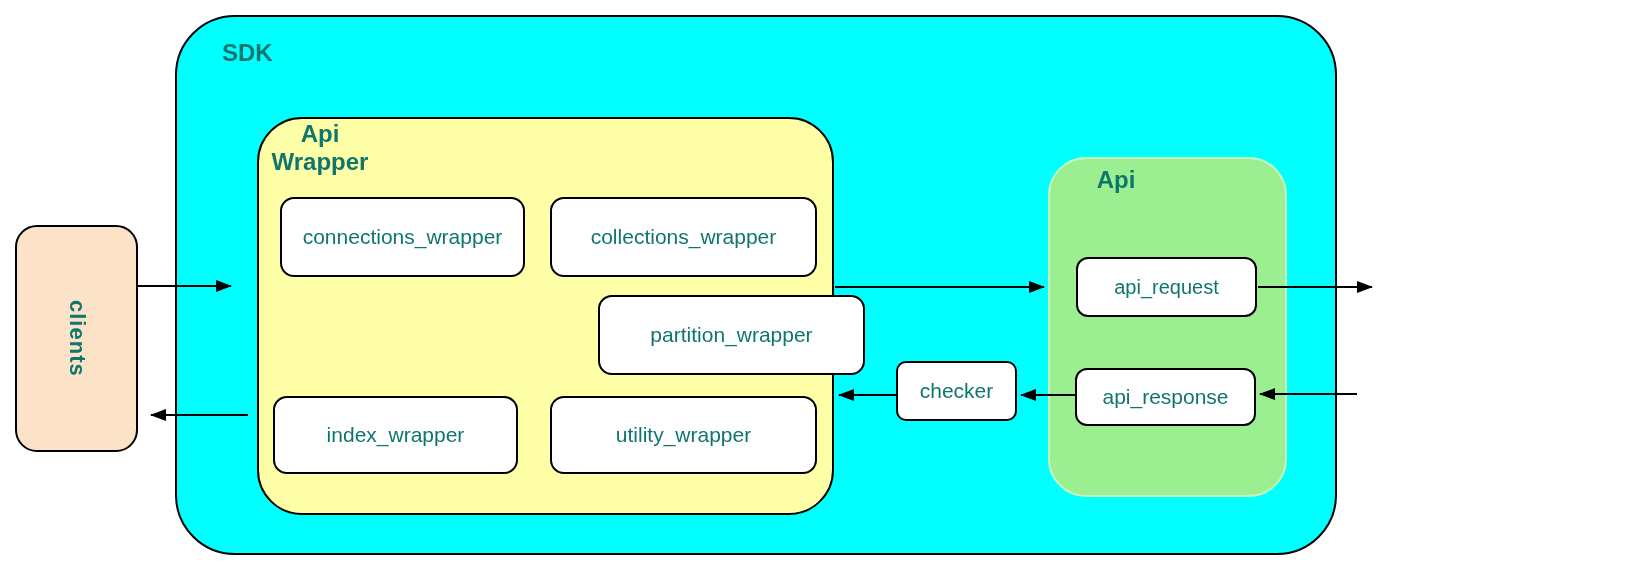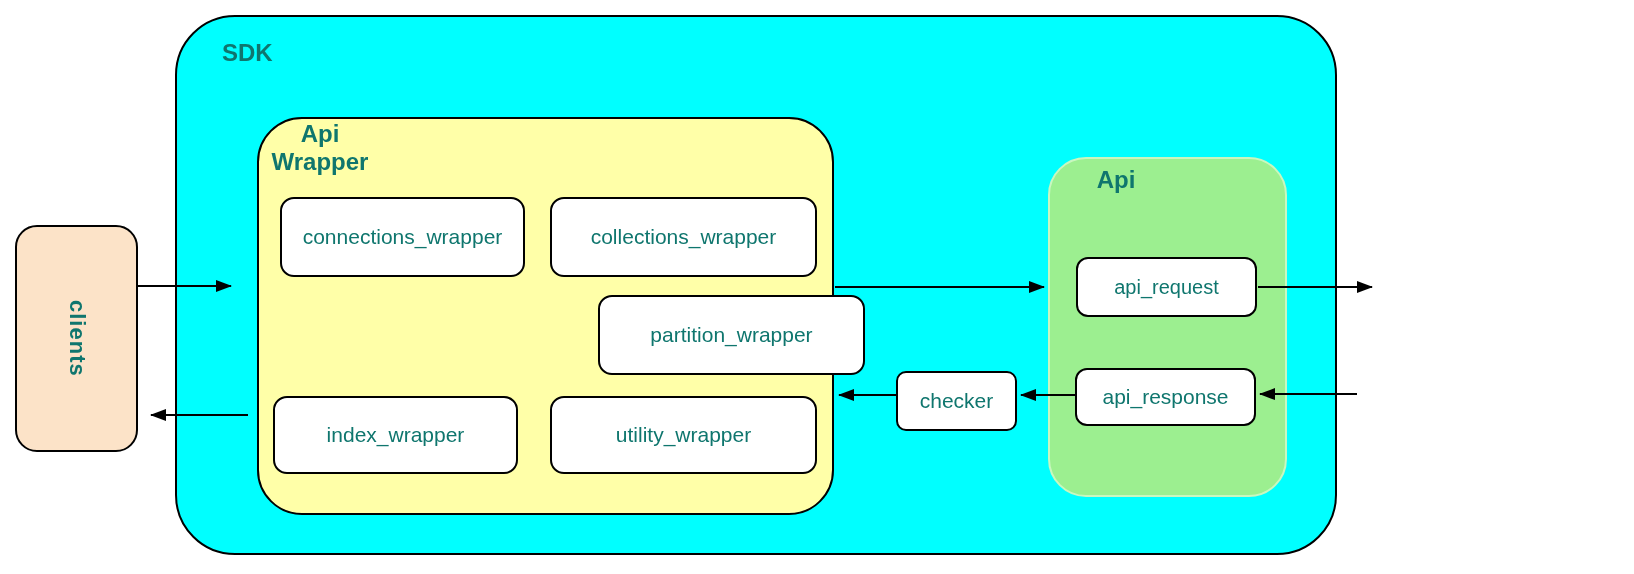--- a/index.html
+++ b/index.html
@@ -46,21 +46,21 @@
   .gateway{
     left:1048px;top:157px;width:239px;height:340px;
     background:#9cef90;border:2px solid #c9f7bf;border-radius:38px;
   }
   .gateway-label{
     left:1046px;top:166px;width:140px;
     font-size:24px;font-weight:bold;line-height:1.16;text-align:center;
   }
   .b-request{left:1076px;top:257px;width:181px;height:60px;background:#fff;border-radius:12px;font-size:20px;}
   .b-response{left:1075px;top:368px;width:181px;height:58px;background:#fff;border-radius:12px;font-size:21px;}
-  .b-checker{left:896px;top:371px;width:121px;height:60px;background:#fff;border-radius:10px;font-size:21px;}
+  .b-checker{left:896px;top:361px;width:121px;height:60px;background:#fff;border-radius:10px;font-size:21px;}
   .clients{
     left:15px;top:225px;width:123px;height:227px;
     background:#fce3c8;border-radius:22px;
     font-size:22px;font-weight:bold;
   }
   .clients-text{
     writing-mode:vertical-rl;
     letter-spacing:1px;
   }
   .milvus{

